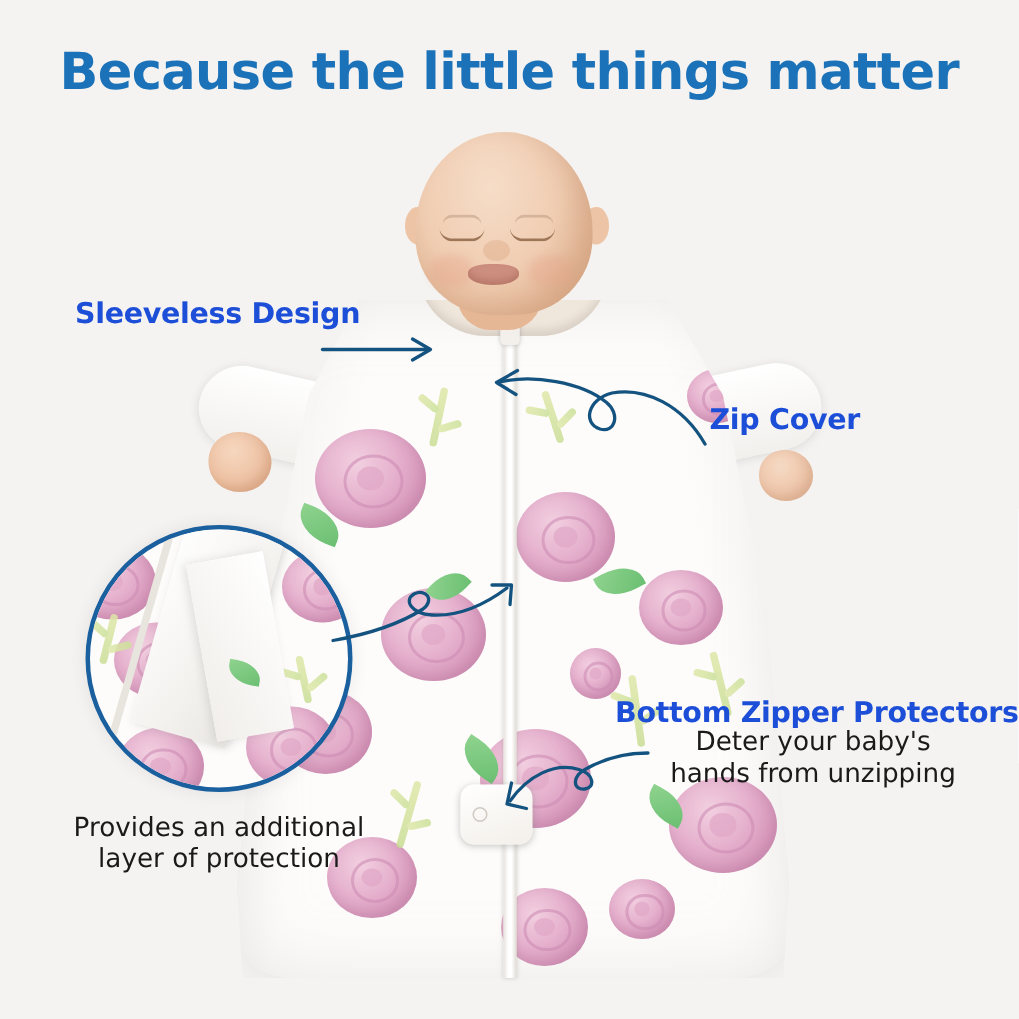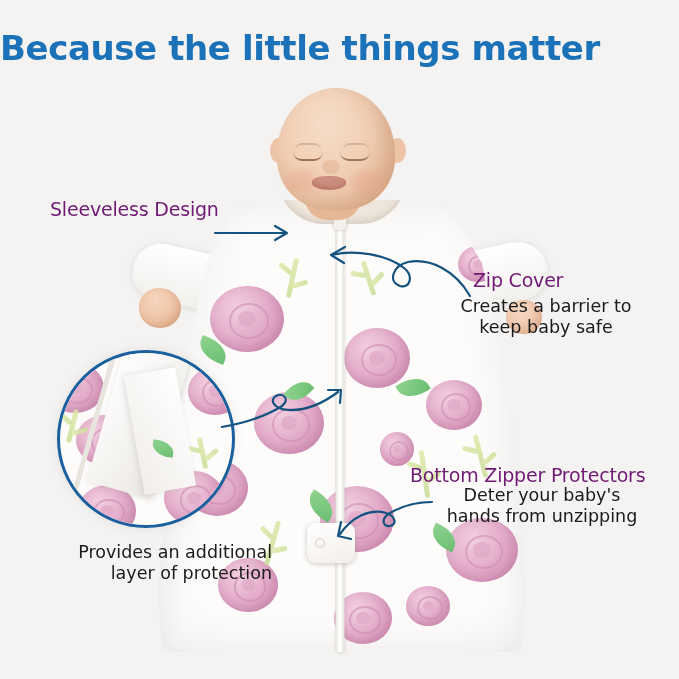--- a/index.html
+++ b/index.html
@@ -17,20 +17,21 @@
     background: #f4f3f1;
     overflow: hidden;
   }
 
   
   .headline {
     position: absolute;
     top: 28px;
     left: 0;
     width: 679px;
+    text-align: center;
     font-family: "DejaVu Sans", sans-serif;
     font-size: 34px;
     font-weight: 700;
     letter-spacing: -0.4px;
     color: #1b72b8;
     white-space: nowrap;
   }
 
   
   .photo-stage {
@@ -280,44 +281,44 @@
     left: 52px; top: 0;
     width: 5px; height: 172px;
     background: #e8e4de;
     transform: rotate(16deg);
     transform-origin: top center;
   }
 
   
   .callout-title {
     position: absolute;
-    color: #701a75;
+    color: #1d4ed8;
     font-family: "DejaVu Sans", sans-serif;
     font-size: 19px;
-    font-weight: 400;
+    font-weight: 700;
     letter-spacing: -0.2px;
     white-space: nowrap;
   }
   .callout-body {
     position: absolute;
     color: #1a1a1a;
     font-family: "DejaVu Sans", sans-serif;
     font-size: 17.5px;
     font-weight: 400;
     line-height: 1.2;
     white-space: pre-line;
   }
   .c-sleeveless-title { left: 50px;  top: 198px; }
   .c-sleeveless-body  { left: 28px;  top: 226px; width: 230px; text-align: center; }
 
   .c-zip-title { left: 473px; top: 269px; text-align: center; }
   .c-zip-body  { left: 428px; top: 296px; width: 236px; text-align: center; }
 
   .c-extra-title { left: 22px;  top: 513px; }
-  .c-extra-body  { left: 20px;  top: 542px; width: 252px; text-align: right; }
+  .c-extra-body  { left: 20px;  top: 542px; width: 252px; text-align: center; }
 
   .c-bottom-title { left: 410px; top: 464px; }
   .c-bottom-body  { left: 420px; top: 485px; width: 244px; text-align: center; }
 
   
   .arrows {
     position: absolute;
     left: 0; top: 0;
     width: 679px; height: 679px;
     pointer-events: none;
@@ -421,22 +422,20 @@
 
     <g>
       <path d="M432 502 C 416 502, 402 506, 390 513 C 381 518, 382 527, 390 526 C 397 525, 396 516, 386 513 C 370 508, 352 517, 340 534" stroke="#14537f" stroke-width="2.2" fill="none" stroke-linecap="round"></path>
       <path d="M341 522 L338 536 L351 539" stroke="#14537f" stroke-width="2.2" fill="none" stroke-linecap="round" stroke-linejoin="round"></path>
     </g>
   </svg>
 
   <div class="callout-title c-sleeveless-title">Sleeveless Design</div>
 
   <div class="callout-title c-zip-title">Zip Cover</div>
-  <div class="callout-body  c-zip-body">Creates a barrier to
-keep baby safe</div>
 
   <div class="callout-body  c-extra-body">Provides an additional
 layer of protection</div>
 
   <div class="callout-title c-bottom-title">Bottom Zipper Protectors</div>
   <div class="callout-body  c-bottom-body">Deter your baby's
 hands from unzipping</div>
 
 </div>
 

